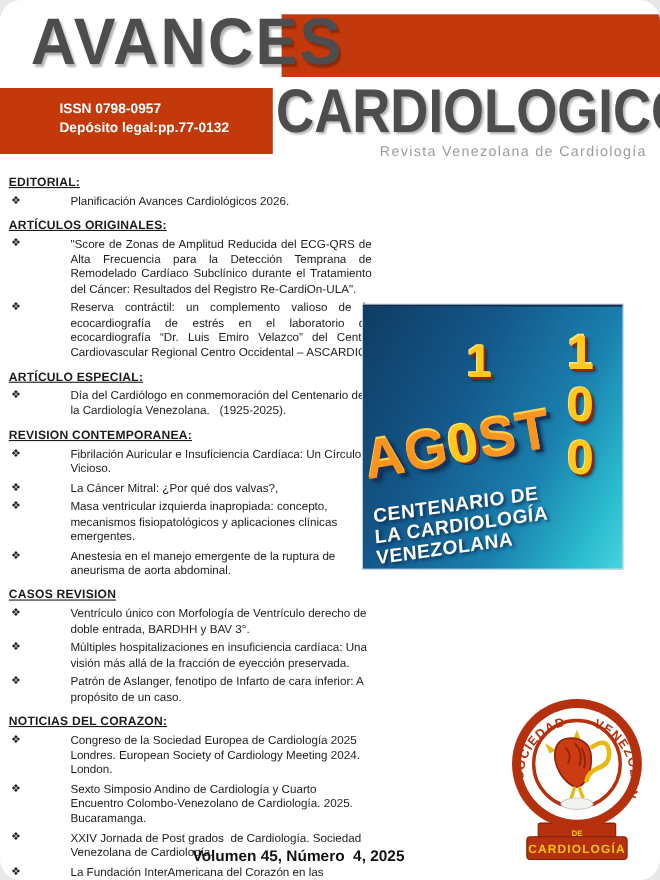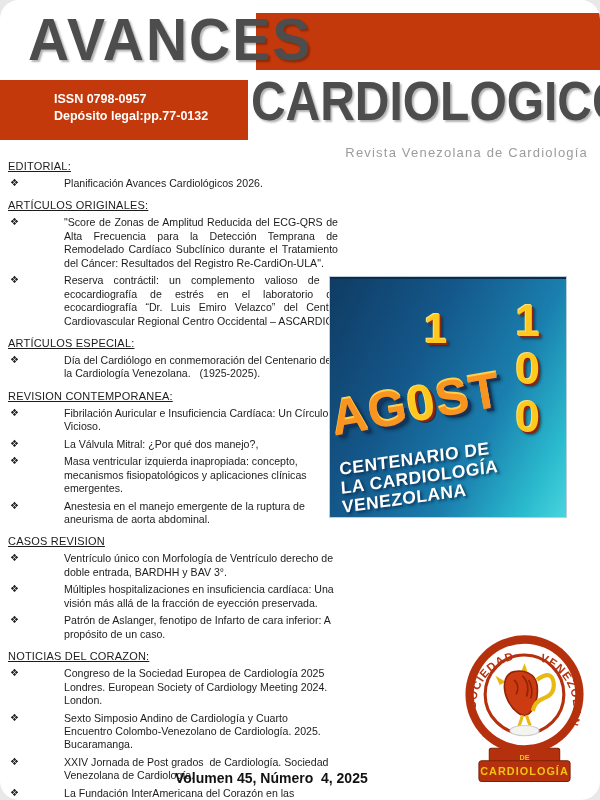--- a/index.html
+++ b/index.html
@@ -9,28 +9,28 @@
   .avances{position:absolute;left:28px;top:4px;font-size:57px;font-weight:900;
     color:#4d4d4d;letter-spacing:2px;text-shadow:2px 2px 2px rgba(0,0,0,.30);
     transform:scaleY(1.05);transform-origin:top left;z-index:2;}
   .red-top{position:absolute;left:256px;top:13px;width:344px;height:57px;background:#c4390b;}
   .red-left{position:absolute;left:0;top:80px;width:248px;height:60px;background:#c4390b;}
   .issn-box{position:absolute;left:10px;top:11px;color:#ffffff;font-weight:bold;
     font-size:12.5px;line-height:17px;margin-left:44px;}
   .cardiologicos{position:absolute;left:251px;top:68px;font-size:51px;font-weight:900;
     color:#4d4d4d;letter-spacing:0px;text-shadow:2px 2px 2px rgba(0,0,0,.30);
     transform:scaleX(.94) scaleY(1.1);transform-origin:top left;white-space:nowrap;}
-  .journal-subtitle{position:absolute;right:12px;top:145px;text-align:right;
+  .journal-subtitle{position:absolute;right:12px;top:130px;text-align:right;
     color:#9c9c9c;font-size:13px;line-height:15.5px;letter-spacing:1.2px;white-space:nowrap;}
 
   
   #toc{position:absolute;left:8px;top:160px;width:330px;font-size:10.6px;
     line-height:1.27;color:#1c1c1c;}
   .section{margin-bottom:9px;}
-  .section-heading{font-weight:normal;text-decoration:underline;font-size:11px;
+  .section-heading{font-weight:bold;text-decoration:underline;font-size:11px;
     margin-bottom:3px;letter-spacing:.2px;}
   .toc-item{display:flex;margin-bottom:4px;}
   .toc-item .bullet{flex:0 0 22px;font-size:10px;padding-left:2px;color:#222;}
   .toc-item .toc-text{flex:1;margin-left:32px;}
   .toc-item.justify .toc-text{text-align:justify;}
 
   
   #promo{position:absolute;left:330px;top:277px;width:236px;height:238px;overflow:hidden;
     background:linear-gradient(118deg,#0f3c63 0%,#14578a 35%,#1a7fae 65%,#2bbccf 88%,#49d4de 100%);
     border-top:2px solid #0d2c4d;box-shadow:0 0 0 1px #b9cdda;}
@@ -83,35 +83,35 @@
         <div class="toc-item justify">
           <span class="bullet">❖</span>
           <span class="toc-text">"Score de Zonas de Amplitud Reducida del ECG-QRS de Alta Frecuencia para la Detección Temprana de Remodelado Cardíaco Subclínico durante el Tratamiento del Cáncer: Resultados del Registro Re-CardiOn-ULA".</span>
         </div>
         <div class="toc-item justify">
           <span class="bullet">❖</span>
           <span class="toc-text">Reserva contráctil: un complemento valioso de la ecocardiografía de estrés en el laboratorio de ecocardiografía “Dr. Luis Emiro Velazco” del Centro Cardiovascular Regional Centro Occidental – ASCARDIO.</span>
         </div>
       </div>
       <div class="section">
-        <div class="section-heading">ARTÍCULOS ESPECIAL:</div>
+        <div class="section-heading">ARTÍCULO ESPECIAL:</div>
         <div class="toc-item">
           <span class="bullet">❖</span>
           <span class="toc-text">Día del Cardiólogo en conmemoración del Centenario de la Cardiología Venezolana.&nbsp;&nbsp; (1925-2025).</span>
         </div>
       </div>
       <div class="section">
         <div class="section-heading">REVISION CONTEMPORANEA:</div>
         <div class="toc-item">
           <span class="bullet">❖</span>
           <span class="toc-text">Fibrilación Auricular e Insuficiencia Cardíaca: Un Círculo Vicioso.</span>
         </div>
         <div class="toc-item">
           <span class="bullet">❖</span>
-          <span class="toc-text">La Válvula Mitral: ¿Por qué dos manejo?,</span>
+          <span class="toc-text">La Cáncer Mitral: ¿Por qué dos valvas?,</span>
         </div>
         <div class="toc-item">
           <span class="bullet">❖</span>
           <span class="toc-text">Masa ventricular izquierda inapropiada: concepto, mecanismos fisiopatológicos y aplicaciones clínicas emergentes.</span>
         </div>
         <div class="toc-item">
           <span class="bullet">❖</span>
           <span class="toc-text">Anestesia en el manejo emergente de la ruptura de aneurisma de aorta abdominal.</span>
         </div>
       </div>

